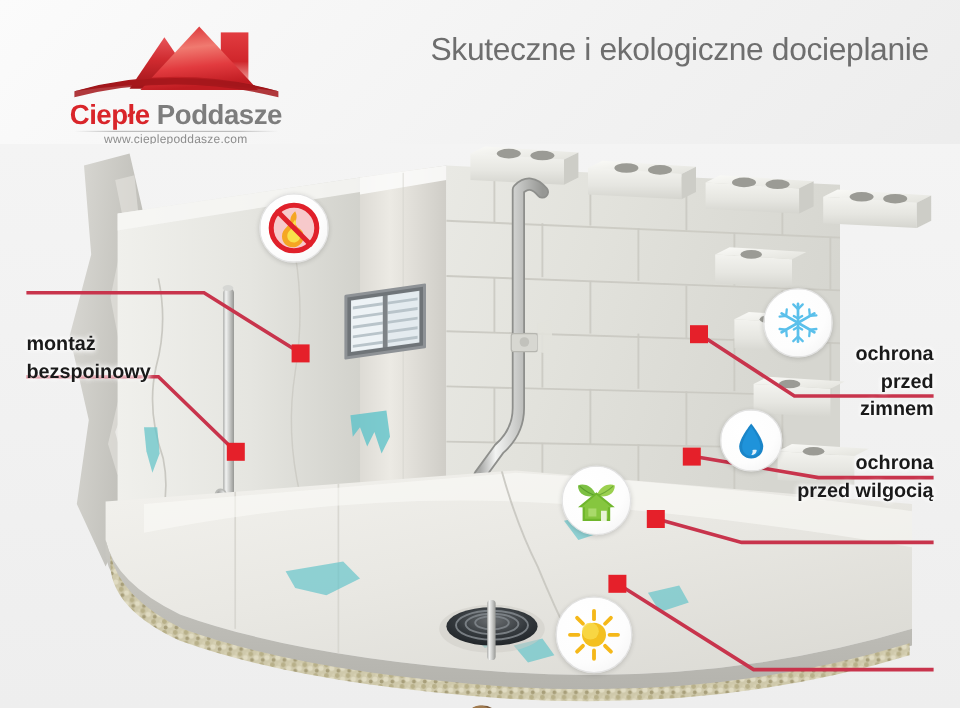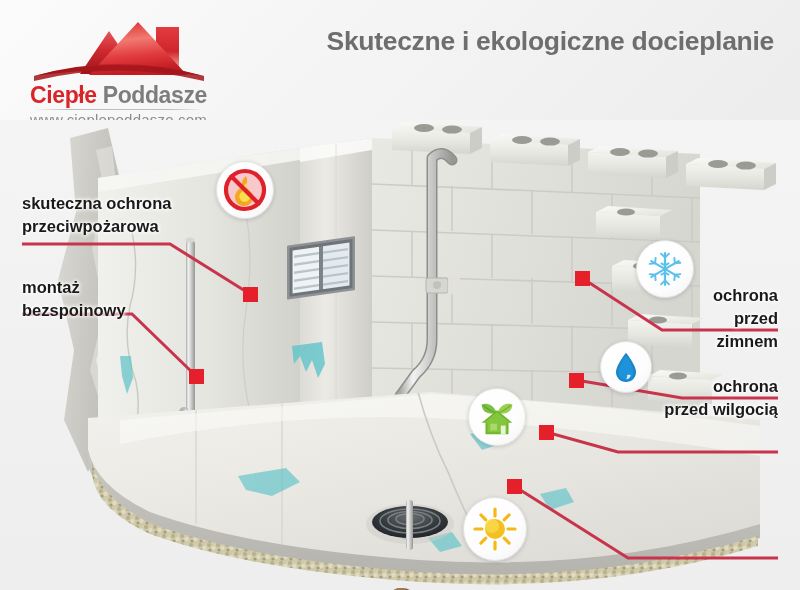--- a/index.html
+++ b/index.html
@@ -13,48 +13,48 @@
     width: 800px; height: 590px;
     background: linear-gradient(135deg, #fbfbfb 0%, #f2f2f2 40%, #ececec 70%, #f4f4f4 100%);
   }
 
   
   #header {
     position: absolute; left: 0; top: 0;
     width: 800px; height: 132px;
   }
   #logo {
-    position: absolute; left: 16px; top: 14px;
+    position: absolute; left: 44px; top: 14px;
     width: 205px; height: 112px;
   }
   #logo-mark { position: absolute; left: 0; top: 0; width: 205px; height: 72px; }
   #logo-wordmark {
     position: absolute; left: 0; top: 68px;
     width: 205px; text-align: center;
     font-size: 23px; font-weight: bold; letter-spacing: -0.4px;
     white-space: nowrap;
   }
   #logo-word-1 { color: #d9252a; }
   #logo-word-2 { color: #7d7d7d; }
   #logo-rule {
     position: absolute; left: 18px; top: 95px;
     width: 170px; height: 1px;
     background: linear-gradient(to right, rgba(170,170,170,0), #bdbdbd 20%, #bdbdbd 80%, rgba(170,170,170,0));
   }
   #logo-url {
     position: absolute; left: 0; top: 97px;
     width: 205px; text-align: center;
-    font-size: 15px; color: #8c8c8c; letter-spacing: 0.2px;
+    font-size: 10px; color: #8c8c8c; letter-spacing: 0.2px;
   }
   #title {
     position: absolute; right: 26px; top: 22px;
     width: 530px;
     text-align: right;
     font-size: 26.5px; line-height: 38px;
-    color: #6e6e6e; font-weight: bold;
+    color: #6e6e6e; font-weight: normal;
     letter-spacing: -0.3px;
   }
 
   
   #scene { position: absolute; left: 0; top: 120px; width: 800px; height: 470px; }
 
   
   .callout { position: absolute; }
   .callout-text {
     font-size: 16.5px; line-height: 23px;
@@ -490,24 +490,20 @@
         <line x1="9.9" y1="9.9" x2="14.8" y2="14.8"></line>
         <line x1="33.2" y1="33.2" x2="38.1" y2="38.1"></line>
         <line x1="9.9" y1="38.1" x2="14.8" y2="33.2"></line>
         <line x1="33.2" y1="14.8" x2="38.1" y2="9.9"></line>
       </g>
       <circle cx="24" cy="24" r="10" fill="#f3c020"></circle>
       <circle cx="21" cy="21" r="7" fill="#f8d94a" opacity="0.85"></circle>
     </svg>
   </div>
 
-  <div class="callout callout-left" style="left:22px; top:192px; width:260px;">
-    <div class="callout-text">skuteczna ochrona
-przeciwpożarowa</div>
-  </div>
 
   <div class="callout callout-left" style="left:22px; top:276px; width:260px;">
     <div class="callout-text">montaż
 bezspoinowy</div>
   </div>
 
   <div class="callout callout-right" style="left:518px; top:284px; width:260px;">
     <div class="callout-text">ochrona
 przed
 zimnem</div>

